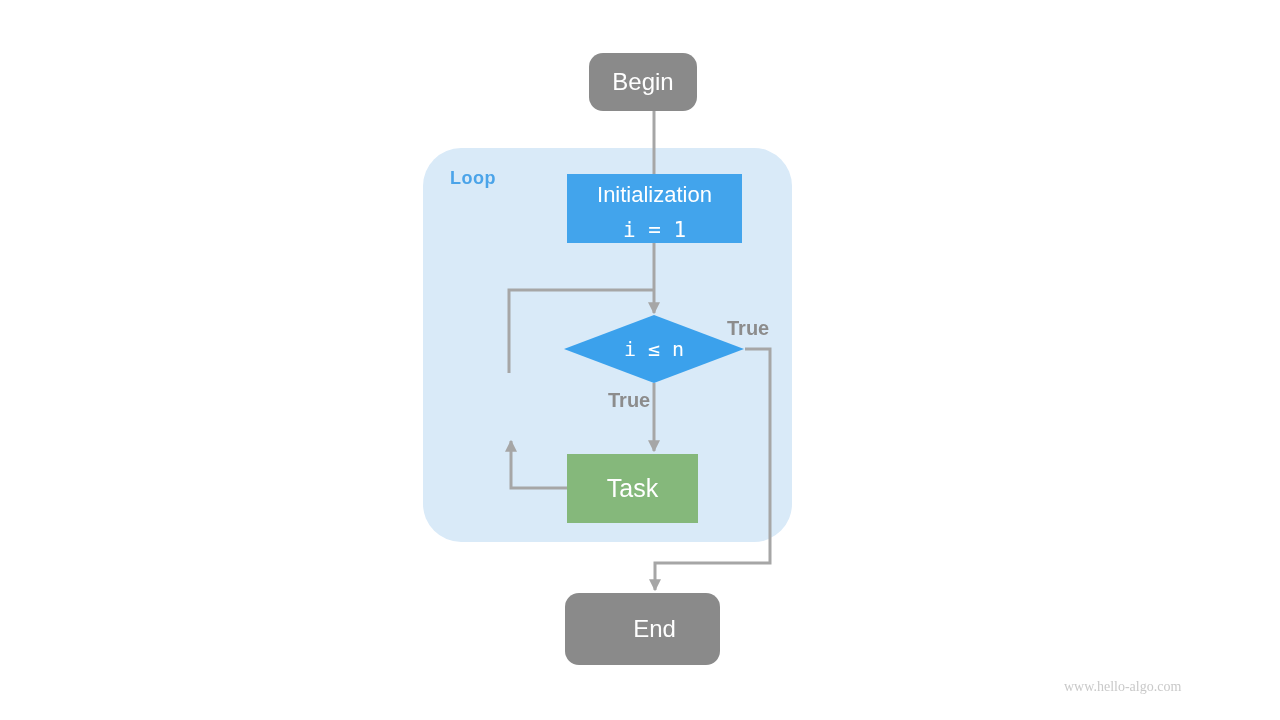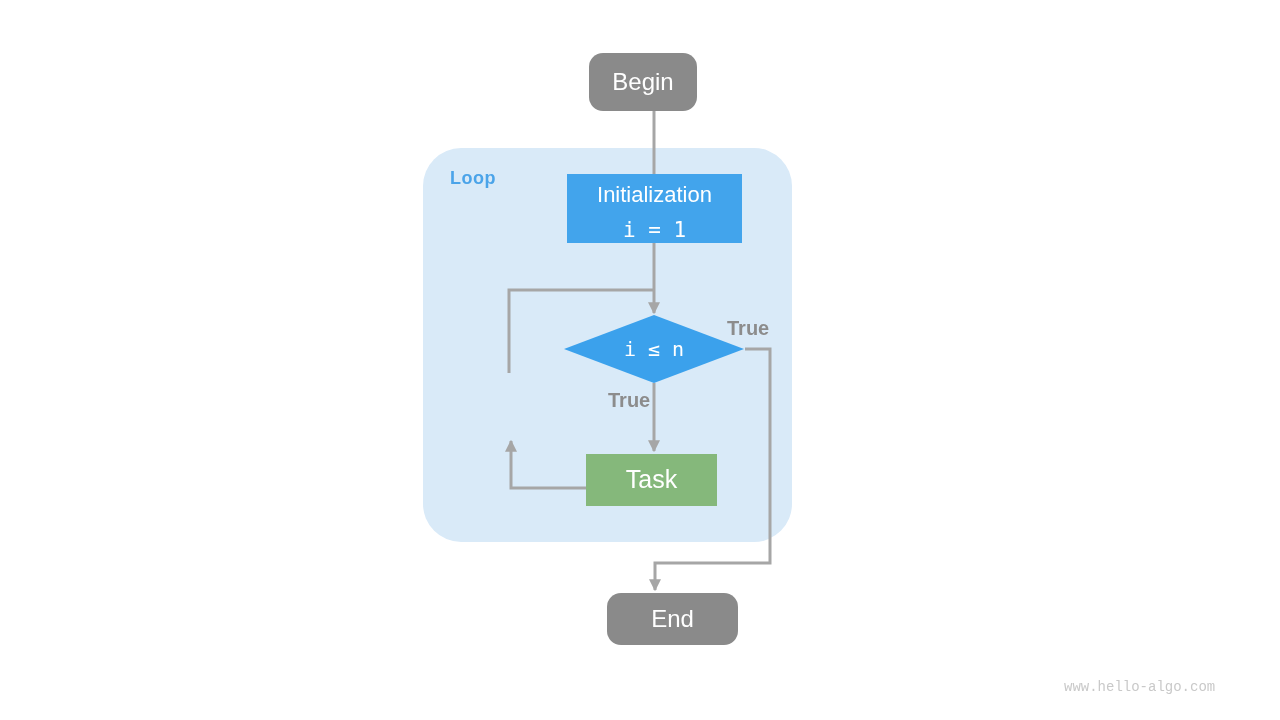--- a/index.html
+++ b/index.html
@@ -84,37 +84,37 @@
     margin-top: 8px;
   }
   .decision .code {
     font-size: 20px;
     margin-top: 0;
   }
   #node-begin { left: 589px; top: 53px;  width: 108px; height: 58px; }
   #node-init  { left: 567px; top: 174px; width: 175px; height: 69px; justify-content: flex-end; }
   #node-cond  { left: 564px; top: 315px; width: 180px; height: 68px; }
   #node-update{ left: 443px; top: 372px; width: 132px; height: 66px; }
-  #node-task  { left: 586px; top: 454px; width: 131px; height: 52px; align-items: center; }
-  #node-end   { left: 607px; top: 593px; width: 131px; height: 52px; }
+  #node-task  { left: 567px; top: 454px; width: 131px; height: 69px; align-items: center; }
+  #node-end   { left: 565px; top: 593px; width: 131px; height: 72px; padding-left: 24px; }
   
   .branch-label {
     position: absolute;
     font-size: 20px;
     font-weight: bold;
     color: var(--label_gray);
     z-index: 2;
   }
   #label-true  { left: 608px; top: 389px; }
   #label-false { left: 727px; top: 317px; }
   
   .watermark {
     position: absolute;
     left: 1064px; top: 679px;
-    font-family: Liberation Mono, monospace;
+    font-family: Liberation Serif, serif;
     font-size: 14px;
     color: var(--watermark);
     z-index: 2;
   }
 </style>
 </head>
 <body>
 
 <div id="canvas">
 

